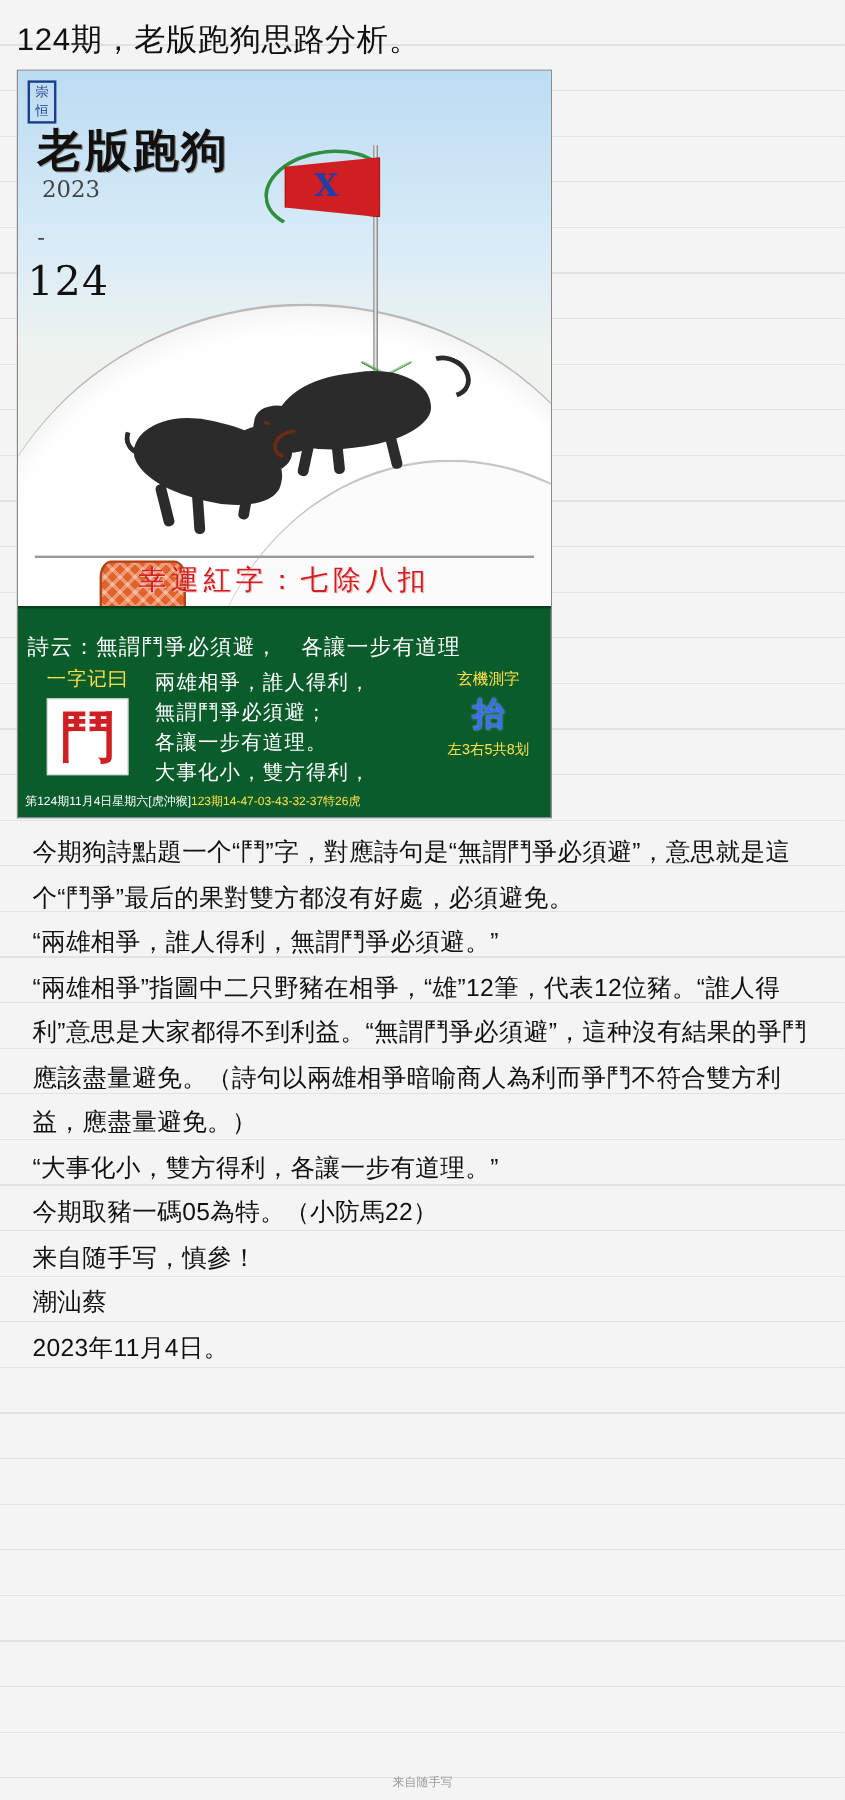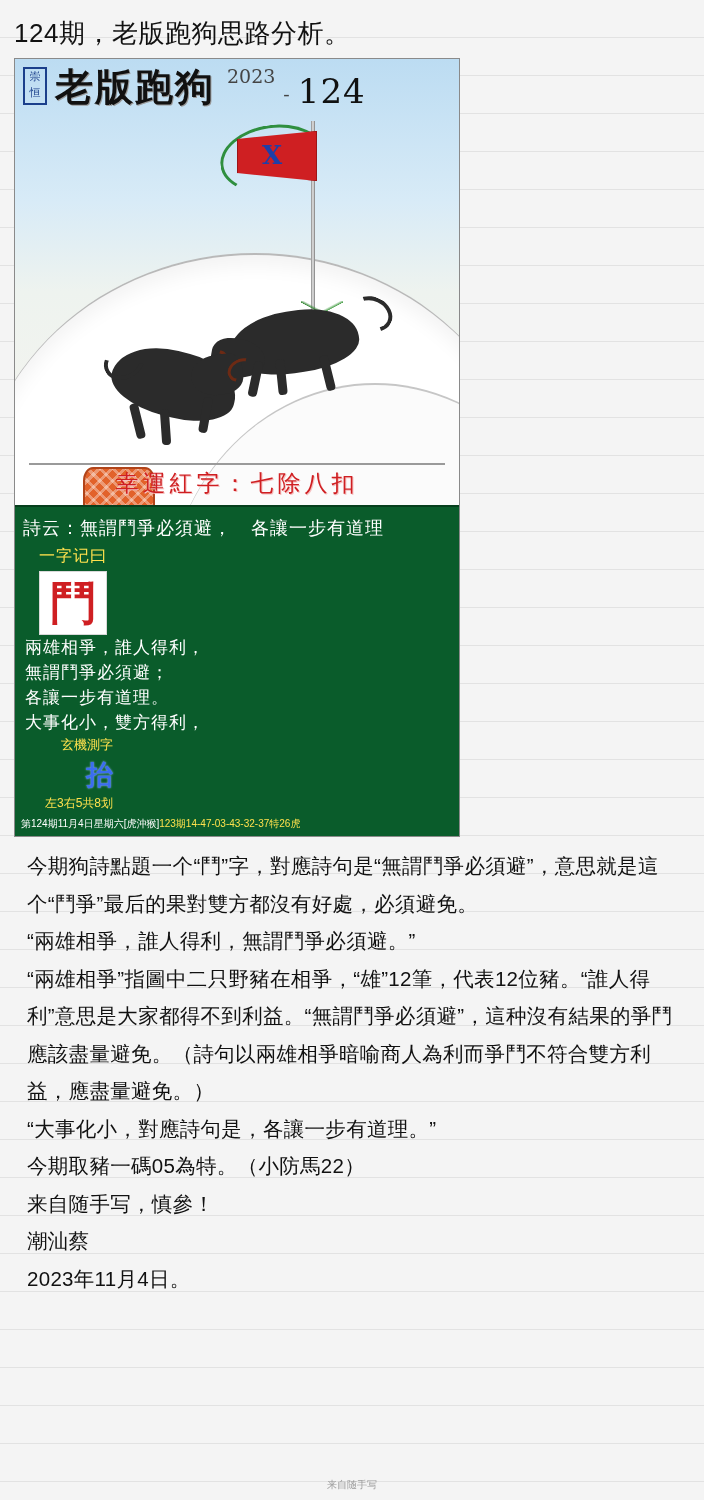--- a/index.html
+++ b/index.html
@@ -51,20 +51,21 @@
     background: linear-gradient(to bottom, #bcdcf2 0%, #d8ebf7 32%, #eef3ef 52%, #f6f4ee 100%);
     overflow: hidden;
   }
   .poster-title-row {
     position: relative;
     height: 58px;
     padding: 6px 8px 0 8px;
     box-sizing: border-box;
     display: flex;
     align-items: flex-start;
+    flex-direction: column;
   }
   .seal {
     width: 24px;
     height: 38px;
     border: 2px solid #1b3f8b;
     color: #1b3f8b;
     font-size: 11px;
     line-height: 16px;
     text-align: center;
     font-family: "DejaVu Serif", serif;
@@ -275,29 +276,28 @@
   
   .green-panel {
     background: #0a5c2b;
     color: #fff;
     border-top: 2px solid #063f1d;
     padding: 0;
   }
   .gp-line1 {
     font-size: 18px;
     line-height: 30px;
-    padding: 6px 8px 2px 8px;
+    padding: 17px 8px 2px 8px;
     letter-spacing: 1px;
     white-space: nowrap;
   }
   .gp-body {
     display: flex;
     align-items: stretch;
     padding: 0 6px 2px 6px;
-    flex-direction: column;
   }
   .gp-left {
     width: 104px;
     flex: none;
     text-align: center;
   }
   .gp-left-label {
     color: #ffe14d;
     font-size: 16px;
     line-height: 22px;
@@ -322,21 +322,21 @@
   }
   .gp-mid div {
     font-size: 17px;
     line-height: 25px;
     letter-spacing: 1px;
     white-space: nowrap;
   }
   .gp-right {
     width: 92px;
     flex: none;
-    text-align: right;
+    text-align: center;
   }
   .gp-right-label {
     color: #ffe14d;
     font-size: 13px;
     line-height: 20px;
   }
   .gp-right-char {
     color: #3b6df0;
     font-family: "DejaVu Serif", serif;
     font-weight: bold;
@@ -453,21 +453,21 @@
       <div class="gp-footer">
         <span class="w">第124期11月4日星期六[虎沖猴]</span><span class="y">123期14-47-03-43-32-37特26虎</span>
       </div>
     </div>
   </div>
 
   <div class="article">
     <p>今期狗詩點題一个“鬥”字，對應詩句是“無謂鬥爭必須避”，意思就是這个“鬥爭”最后的果對雙方都沒有好處，必須避免。</p>
     <p>“兩雄相爭，誰人得利，無謂鬥爭必須避。”</p>
     <p>“兩雄相爭”指圖中二只野豬在相爭，“雄”12筆，代表12位豬。“誰人得利”意思是大家都得不到利益。“無謂鬥爭必須避”，這种沒有結果的爭鬥應該盡量避免。（詩句以兩雄相爭暗喻商人為利而爭鬥不符合雙方利益，應盡量避免。）</p>
-    <p>“大事化小，對應詩句是，各讓一步有道理。”</p>
+    <p>“大事化小，雙方得利，各讓一步有道理。”</p>
     <p>今期取豬一碼05為特。（小防馬22）</p>
     <p>来自随手写，慎參！</p>
     <p class="signature">潮汕蔡</p>
     <p>2023年11月4日。</p>
   </div>
 
   <div class="footer-note">来自随手写</div>
 </div>
 
 </body></html>

